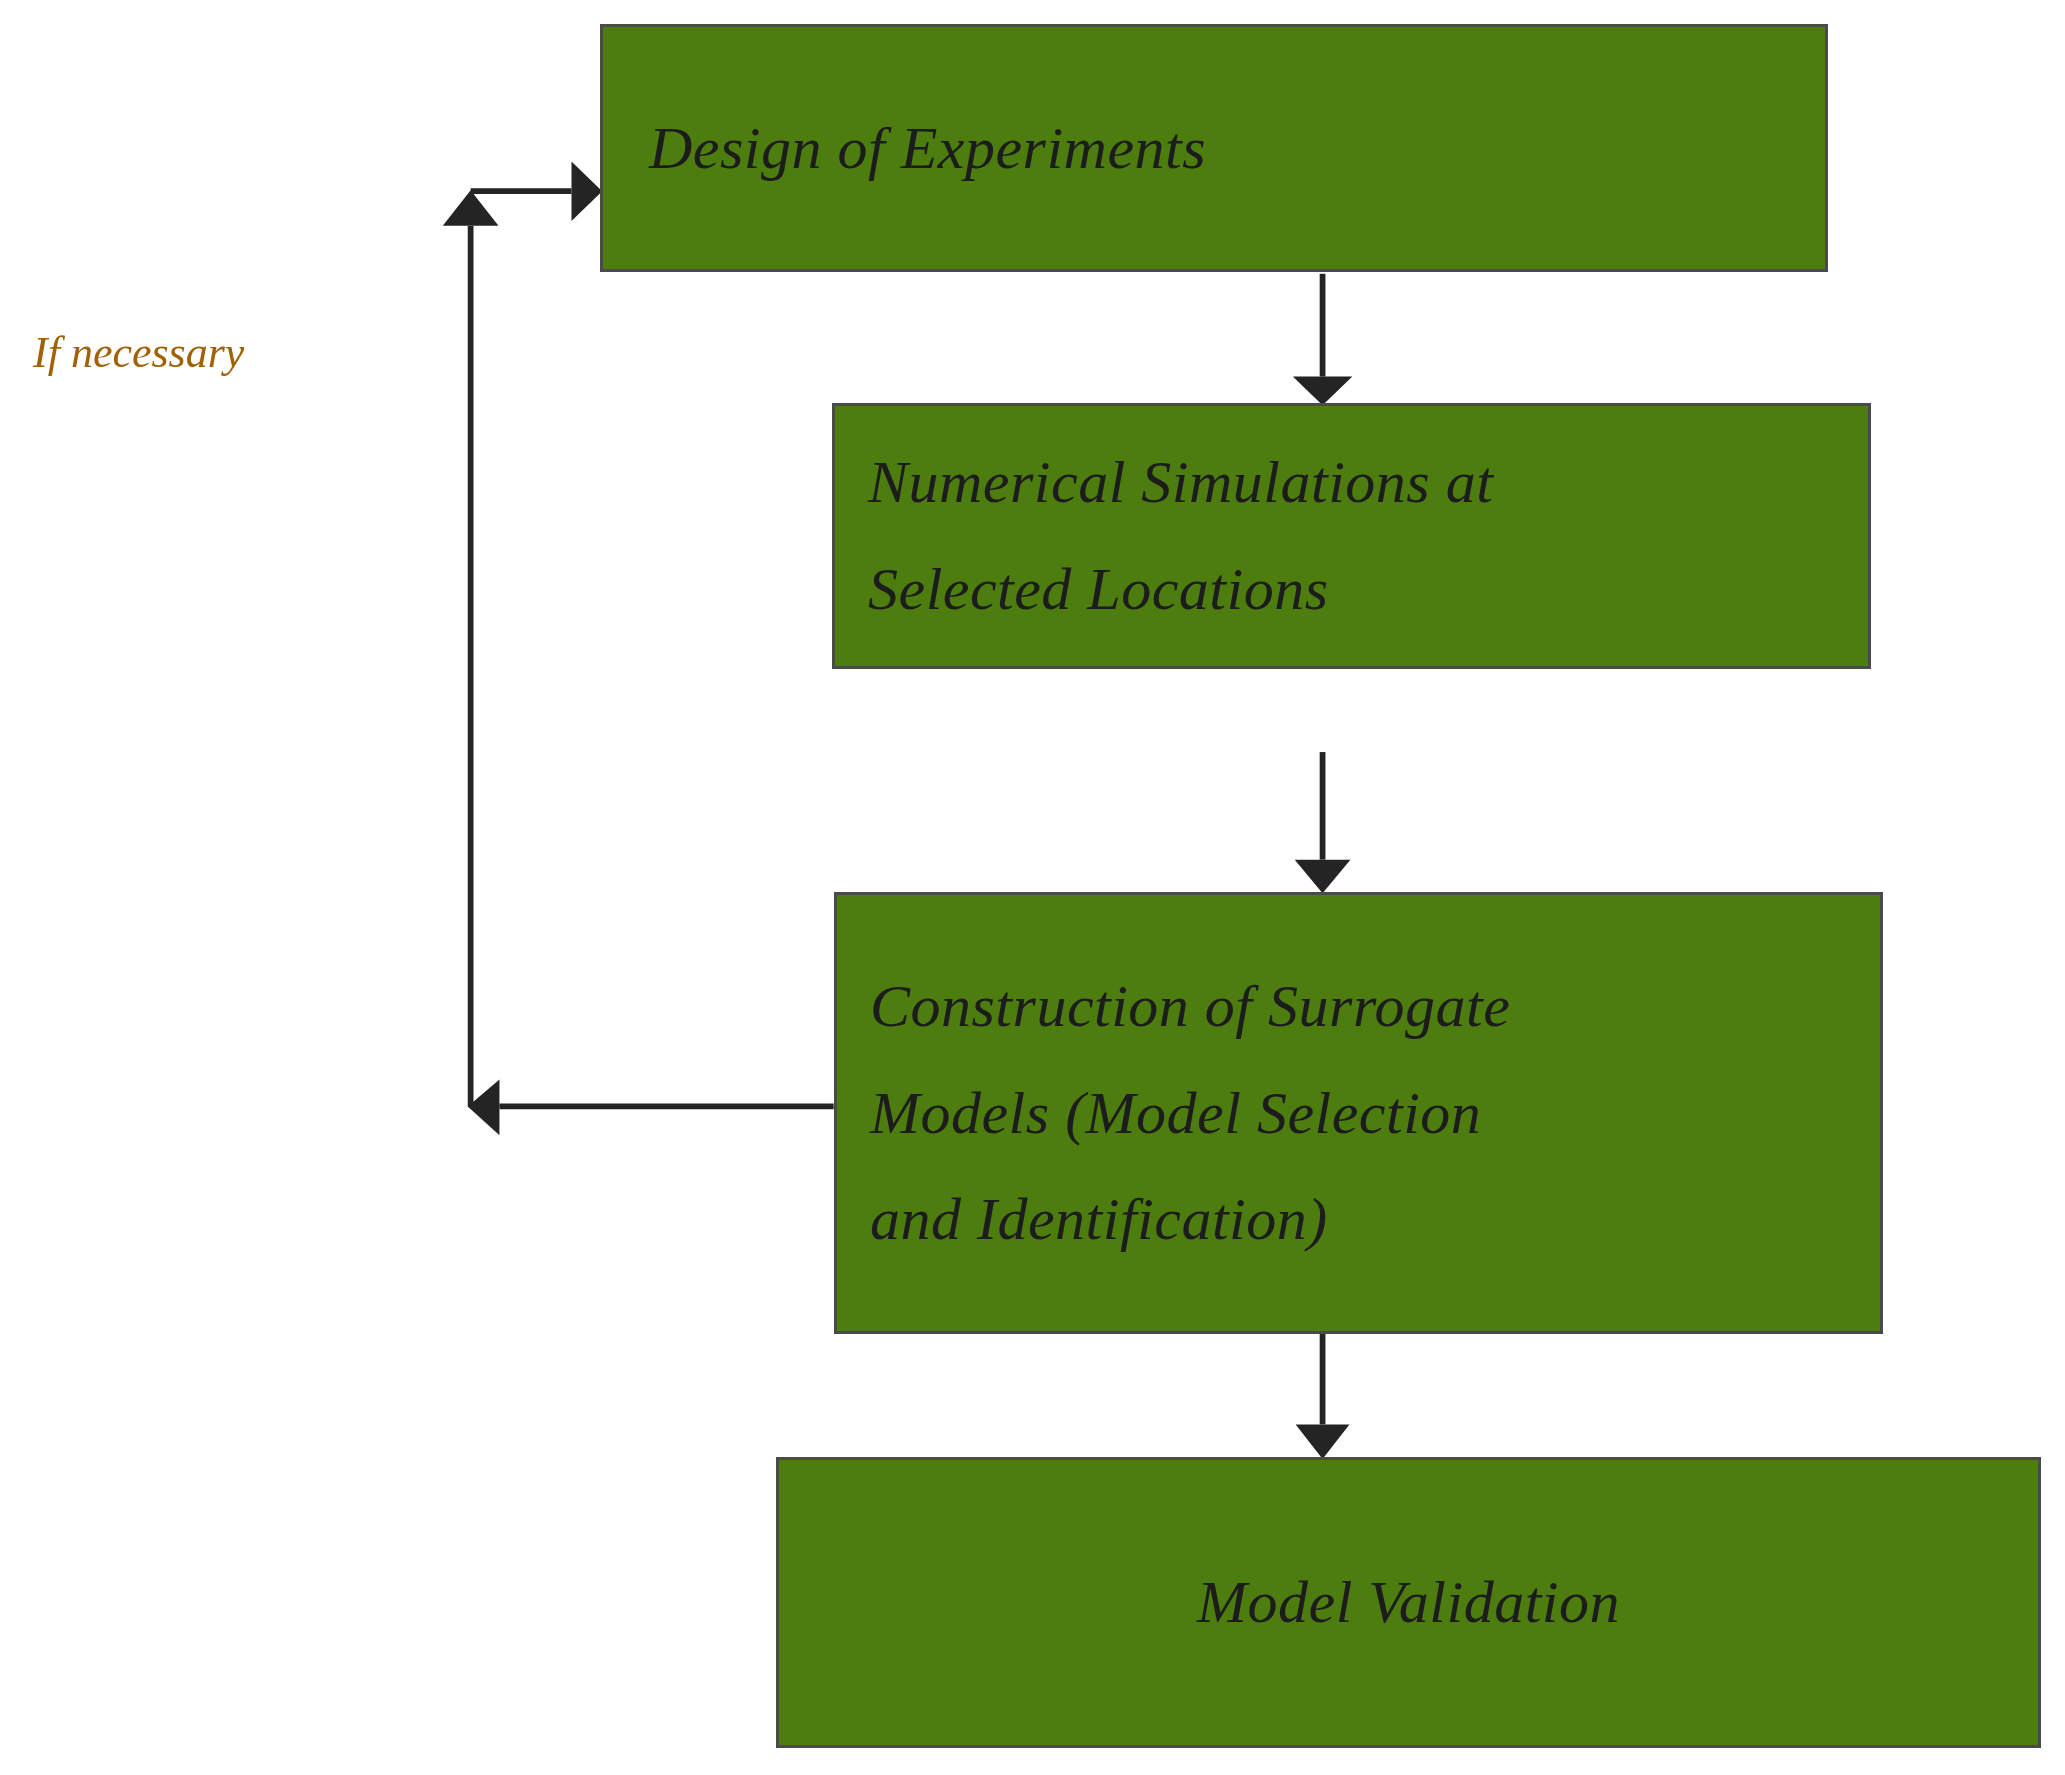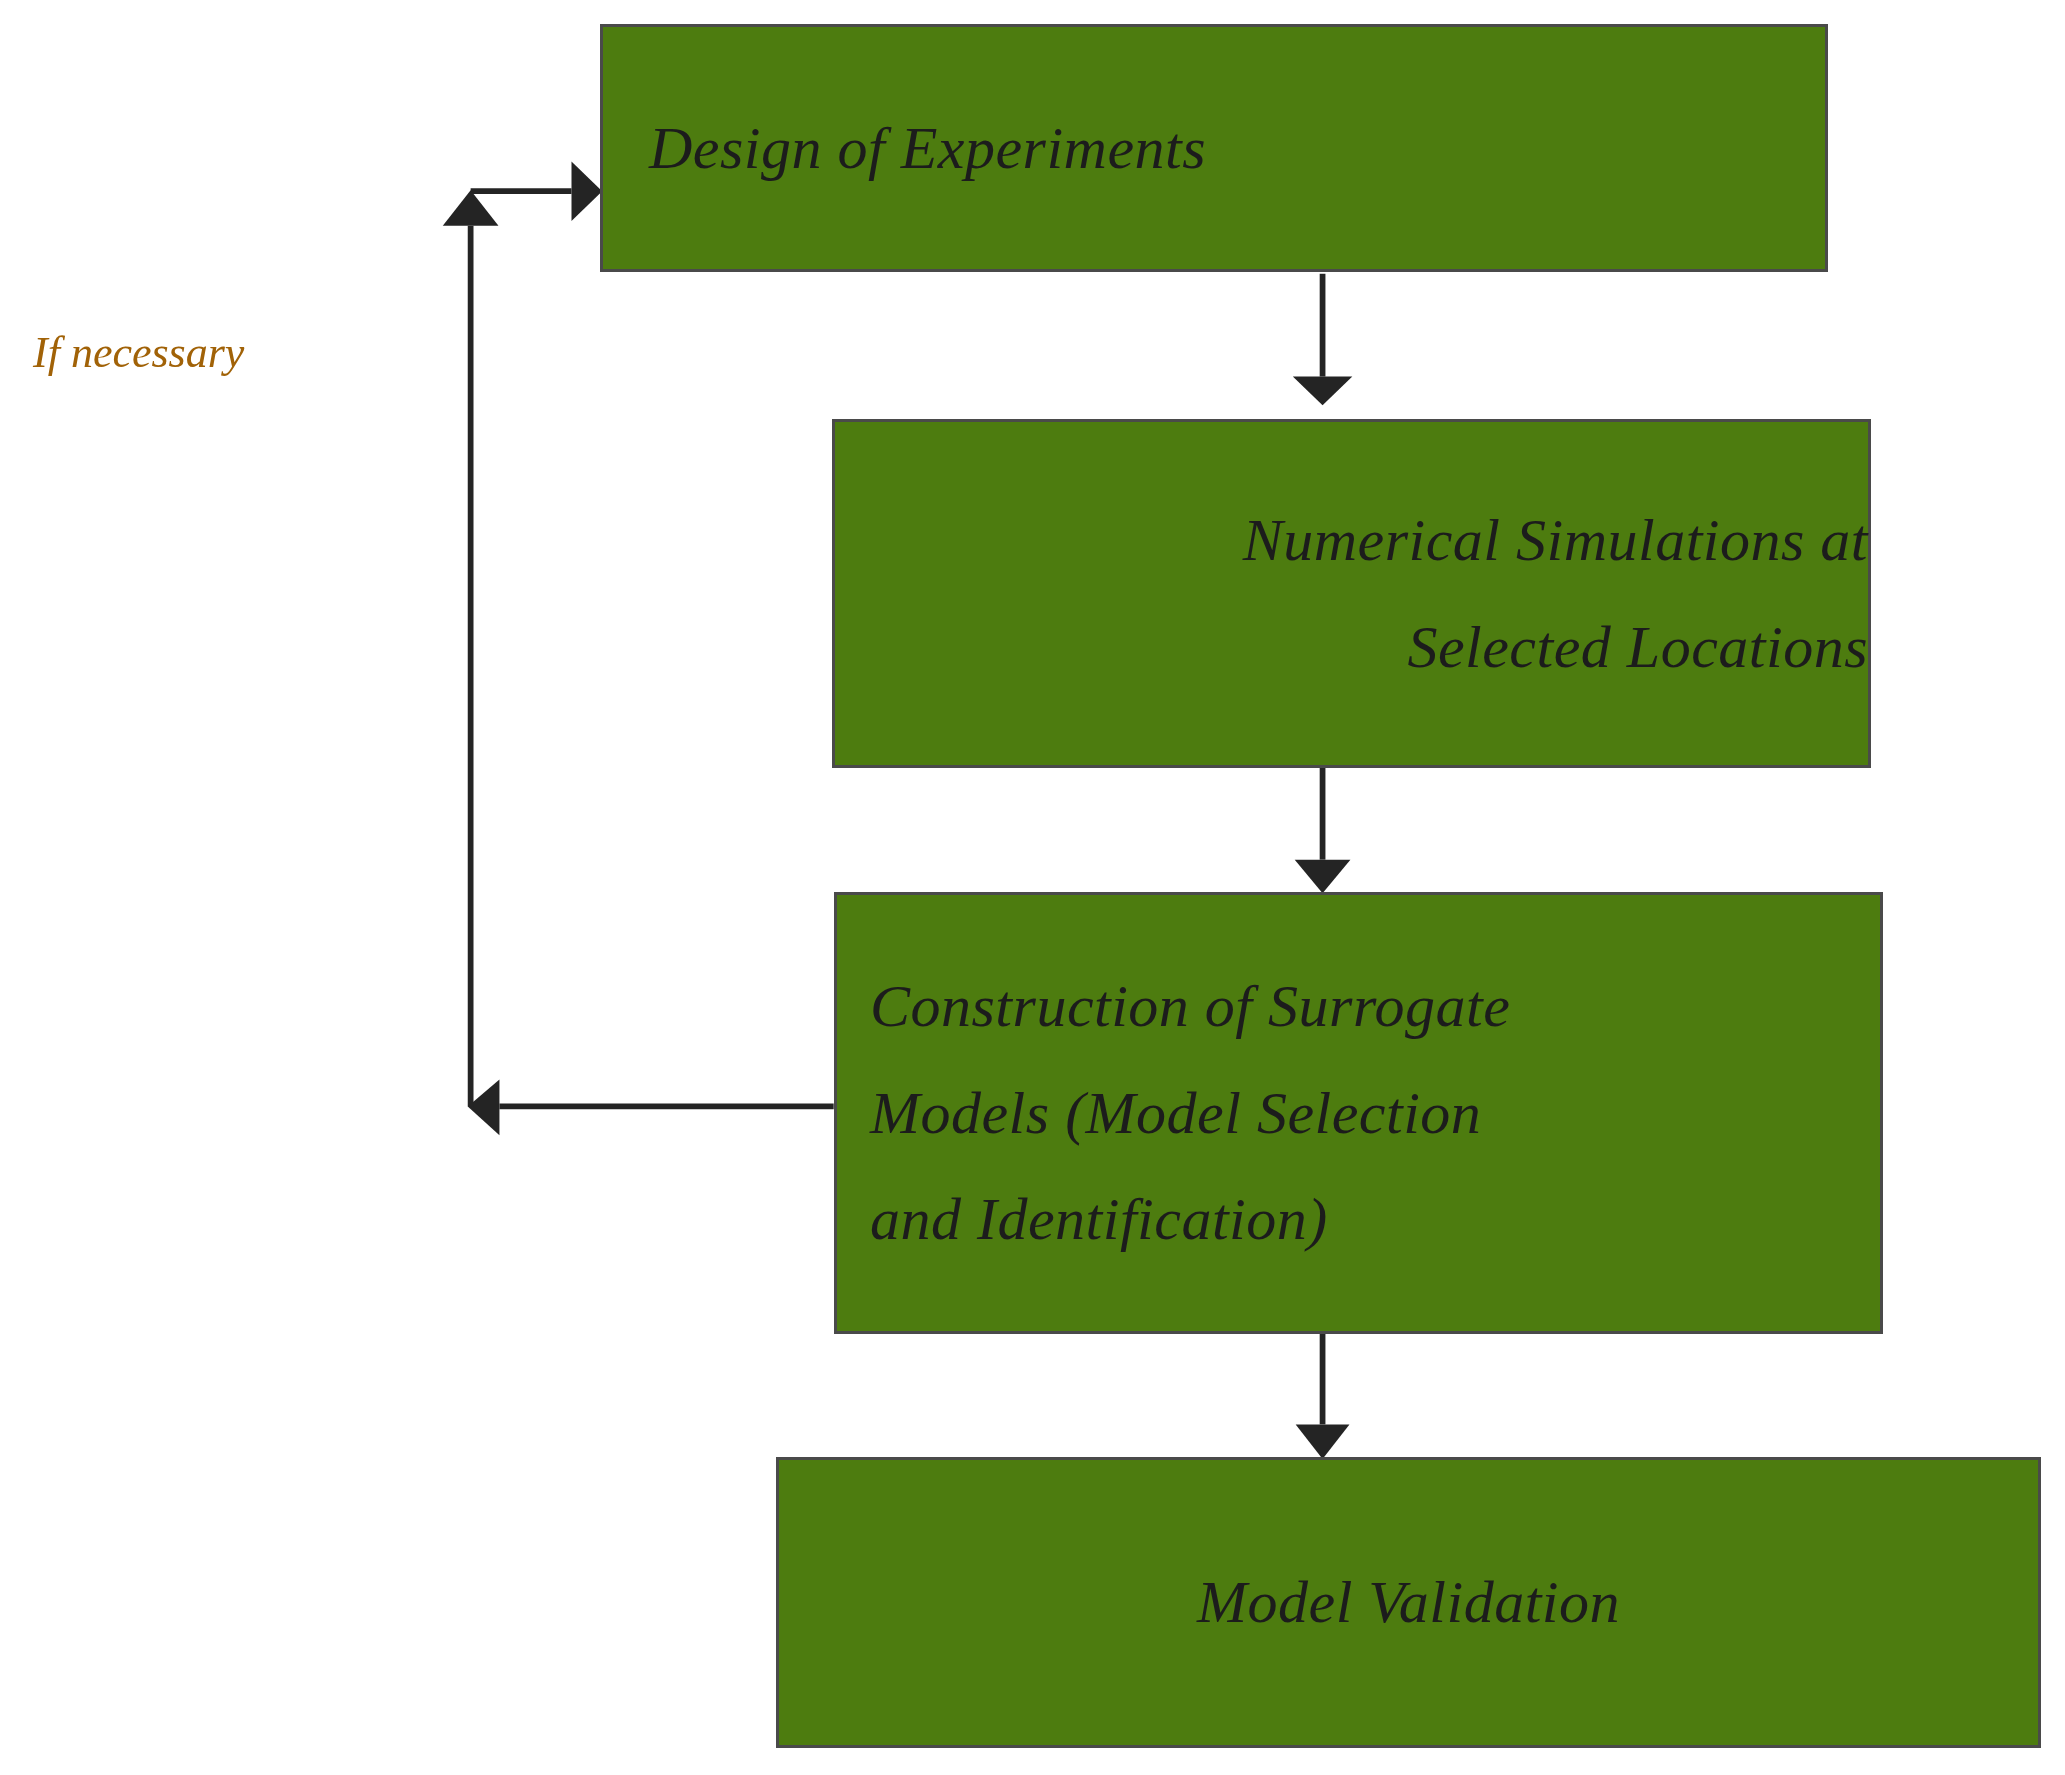--- a/index.html
+++ b/index.html
@@ -48,21 +48,21 @@
     padding-left: 33px;
   }
 
   
   #node-design-of-experiments {
     left: 600px; top: 24px; width: 1228px; height: 248px;
   }
   #node-design-of-experiments .node-text { padding-left: 46px; }
 
   #node-numerical-simulations {
-    left: 832px; top: 419px; width: 1039px; height: 349px; align-items: flex-end;
+    left: 832px; top: 403px; width: 1039px; height: 266px;
   }
   #node-construction-surrogate {
     left: 834px; top: 892px; width: 1049px; height: 442px;
   }
   #node-model-validation {
     left: 776px; top: 1457px; width: 1265px; height: 291px;
   }
 
   #if-necessary-label {
     position: absolute;

